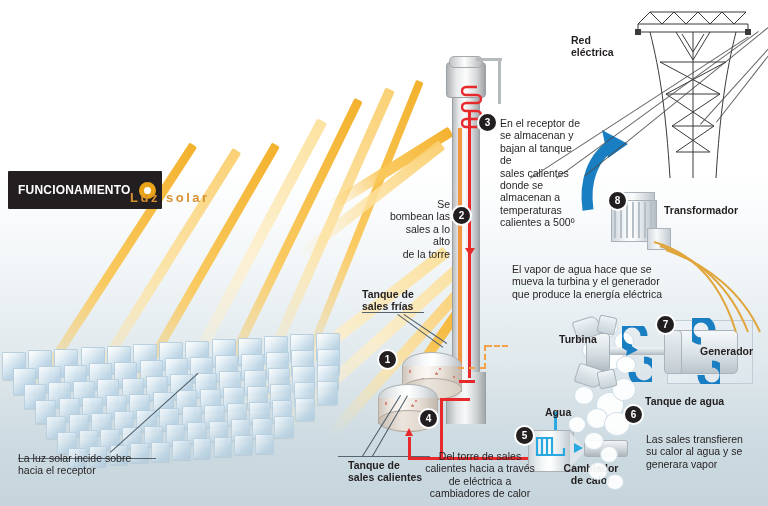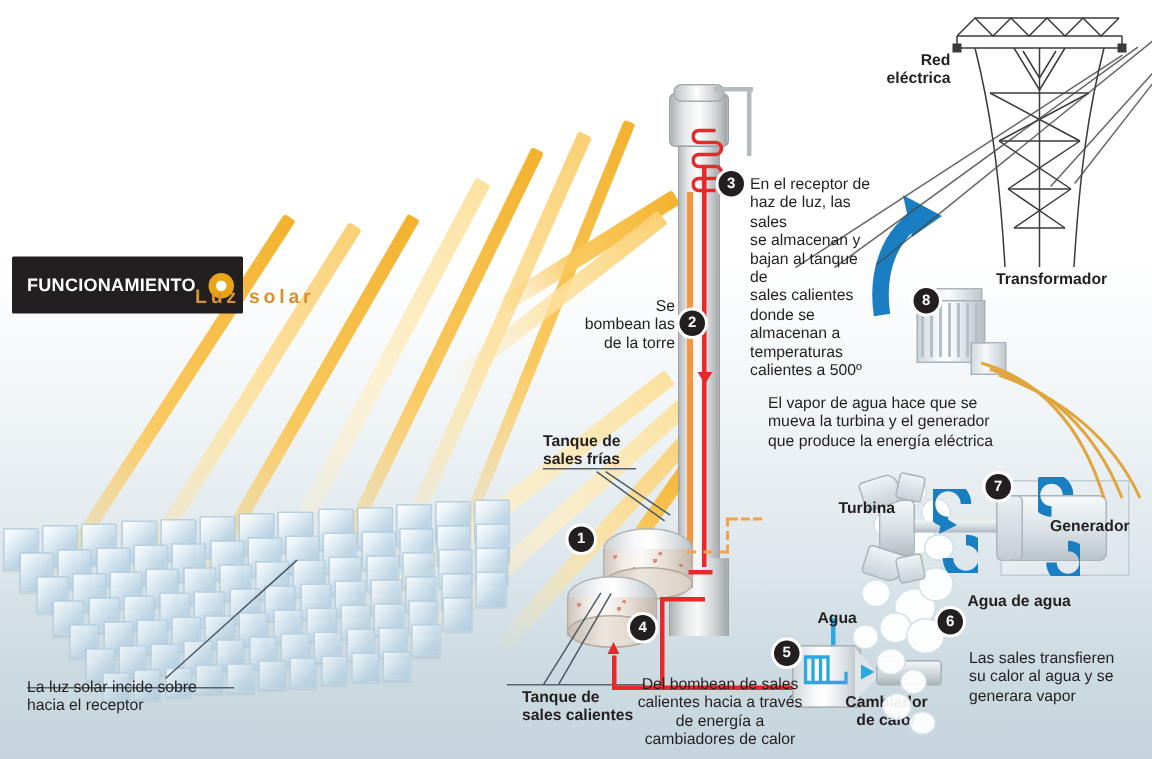--- a/index.html
+++ b/index.html
@@ -410,33 +410,33 @@
     <path d="M6 18 L16 24 L4 30 Z" fill="#1a7ec2"></path>
     <path d="M22 34 a12 12 0 1 1 -12 12" fill="none" stroke="#1a7ec2" stroke-width="7"></path>
   </svg>
   <svg class="bluearc" style="left:692px;top:318px;" width="28" height="66" viewBox="0 0 28 66">
     <path d="M20 12 a11 11 0 1 0 -11 11" fill="none" stroke="#1a7ec2" stroke-width="7"></path>
     <path d="M20 46 a11 11 0 1 1 -11 11" fill="none" stroke="#1a7ec2" stroke-width="7"></path>
   </svg>
 
   <div class="abs tx b" style="left:559px;top:333px;">Turbina</div>
   <div class="abs tx b" style="left:700px;top:345px;">Generador</div>
-  <div class="abs tx b" style="left:645px;top:395px;">Agua de agua</div>
+  <div class="abs tx b" style="left:645px;top:395px;">Tanque de agua</div>
 
   <div class="abs tr-top"></div>
   <div class="abs tr-body"></div>
   <div class="abs tr-fin" style="left:614px;top:202px;height:36px;"></div>
   <div class="abs tr-fin" style="left:620px;top:202px;height:36px;"></div>
   <div class="abs tr-fin" style="left:626px;top:202px;height:36px;"></div>
   <div class="abs tr-fin" style="left:632px;top:202px;height:36px;"></div>
   <div class="abs tr-fin" style="left:638px;top:202px;height:36px;"></div>
   <div class="abs tr-fin" style="left:644px;top:202px;height:36px;"></div>
   <div class="abs tr-fin" style="left:650px;top:202px;height:36px;"></div>
   <div class="abs tr-small"></div>
-  <div class="abs tx b" style="left:664px;top:180px;">Transformador</div>
+  <div class="abs tx b" style="left:664px;top:204px;">Transformador</div>
 
   <svg class="abs" style="left:650px;top:236px;" width="120" height="100" viewBox="0 0 120 100">
     <path d="M4 6 C40 16 70 44 86 96" fill="none" stroke="#e0a63c" stroke-width="2"></path>
     <path d="M10 10 C48 22 80 50 98 96" fill="none" stroke="#e0a63c" stroke-width="2"></path>
     <path d="M16 14 C56 28 92 56 110 96" fill="none" stroke="#e0a63c" stroke-width="2"></path>
   </svg>
 
   <svg class="abs" style="left:578px;top:126px;" width="60" height="86" viewBox="0 0 60 86">
     <path d="M10 84 C6 56 14 30 38 16" fill="none" stroke="#1a7ec2" stroke-width="11" stroke-linecap="butt"></path>
     <path d="M24 4 L50 18 L30 32 Z" fill="#1a7ec2"></path>
@@ -459,47 +459,47 @@
     <rect x="15" y="27" width="6" height="6" fill="#3a3a3a"></rect>
     <rect x="125" y="27" width="6" height="6" fill="#3a3a3a"></rect>
   </svg>
 
   <div class="abs wire" style="left:530px;top:178px;width:260px;transform:rotate(-33deg);"></div>
   <div class="abs wire" style="left:556px;top:178px;width:250px;transform:rotate(-36deg);"></div>
   <div class="abs wire" style="left:584px;top:176px;width:240px;transform:rotate(-39deg);"></div>
   <div class="abs wire" style="left:700px;top:124px;width:140px;transform:rotate(-48deg);"></div>
   <div class="abs wire" style="left:716px;top:122px;width:130px;transform:rotate(-52deg);"></div>
 
-  <div class="abs tx b" style="left:591px;top:34px;text-align:right;">
+  <div class="abs tx b" style="left:571px;top:34px;">
     <div>Red</div>
     <div>eléctrica</div>
   </div>
 
   <div class="abs tx" style="left:500px;top:117px;width:86px;">
     <div>En el receptor de</div>
-    <div>haz de luz, las sales</div>
     <div>se almacenan  y</div>
     <div>bajan al tanque de</div>
     <div>sales calientes</div>
     <div>donde se</div>
     <div>almacenan a</div>
     <div>temperaturas</div>
     <div>calientes a 500º</div>
   </div>
 
   <div class="abs tx r" style="left:386px;top:198px;width:64px;">
     <div>Se</div>
     <div>bombean las</div>
+    <div>sales a lo alto</div>
     <div>de la torre</div>
   </div>
 
   <div class="abs tx c" style="left:418px;top:450px;width:124px;">
-    <div>Del bombean de sales</div>
+    <div>Del torre de sales</div>
     <div>calientes hacia a través</div>
-    <div>de energía a</div>
+    <div>de eléctrica a</div>
     <div>cambiadores de calor</div>
   </div>
 
   <div class="abs tx" style="left:646px;top:433px;width:120px;">
     <div>Las sales transfieren</div>
     <div>su calor al agua y se</div>
     <div>generara vapor</div>
   </div>
 
   <div class="abs tx" style="left:512px;top:263px;width:180px;">

